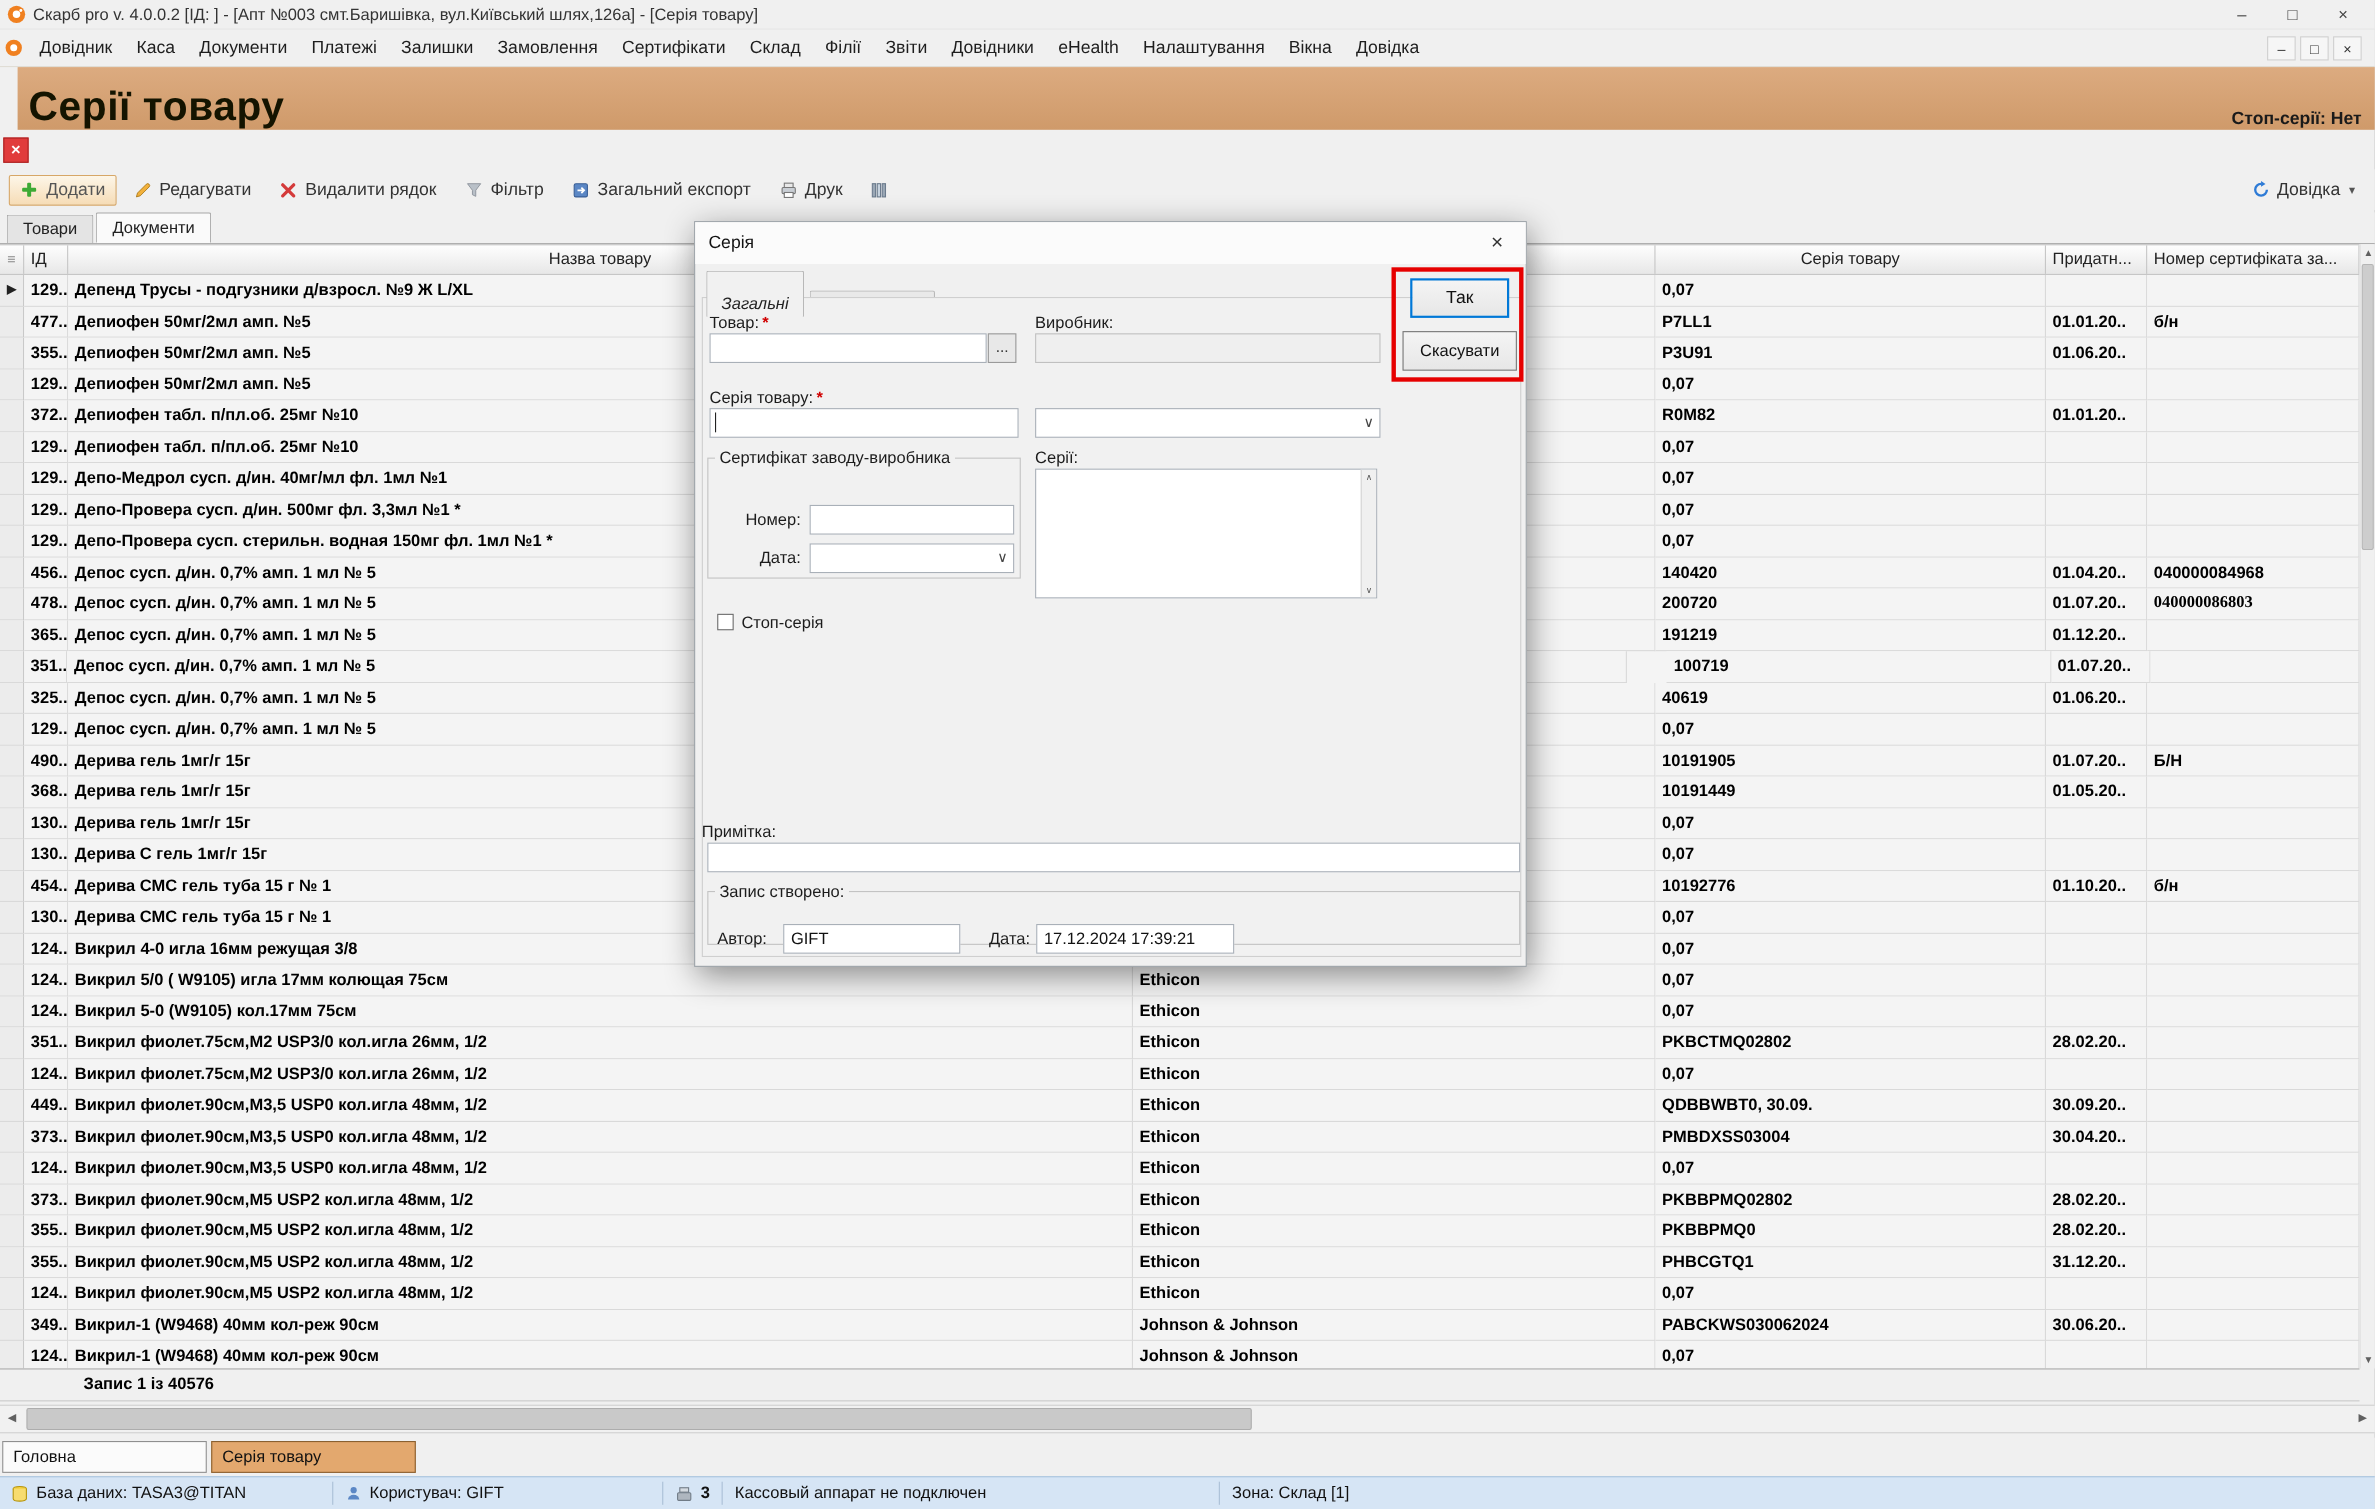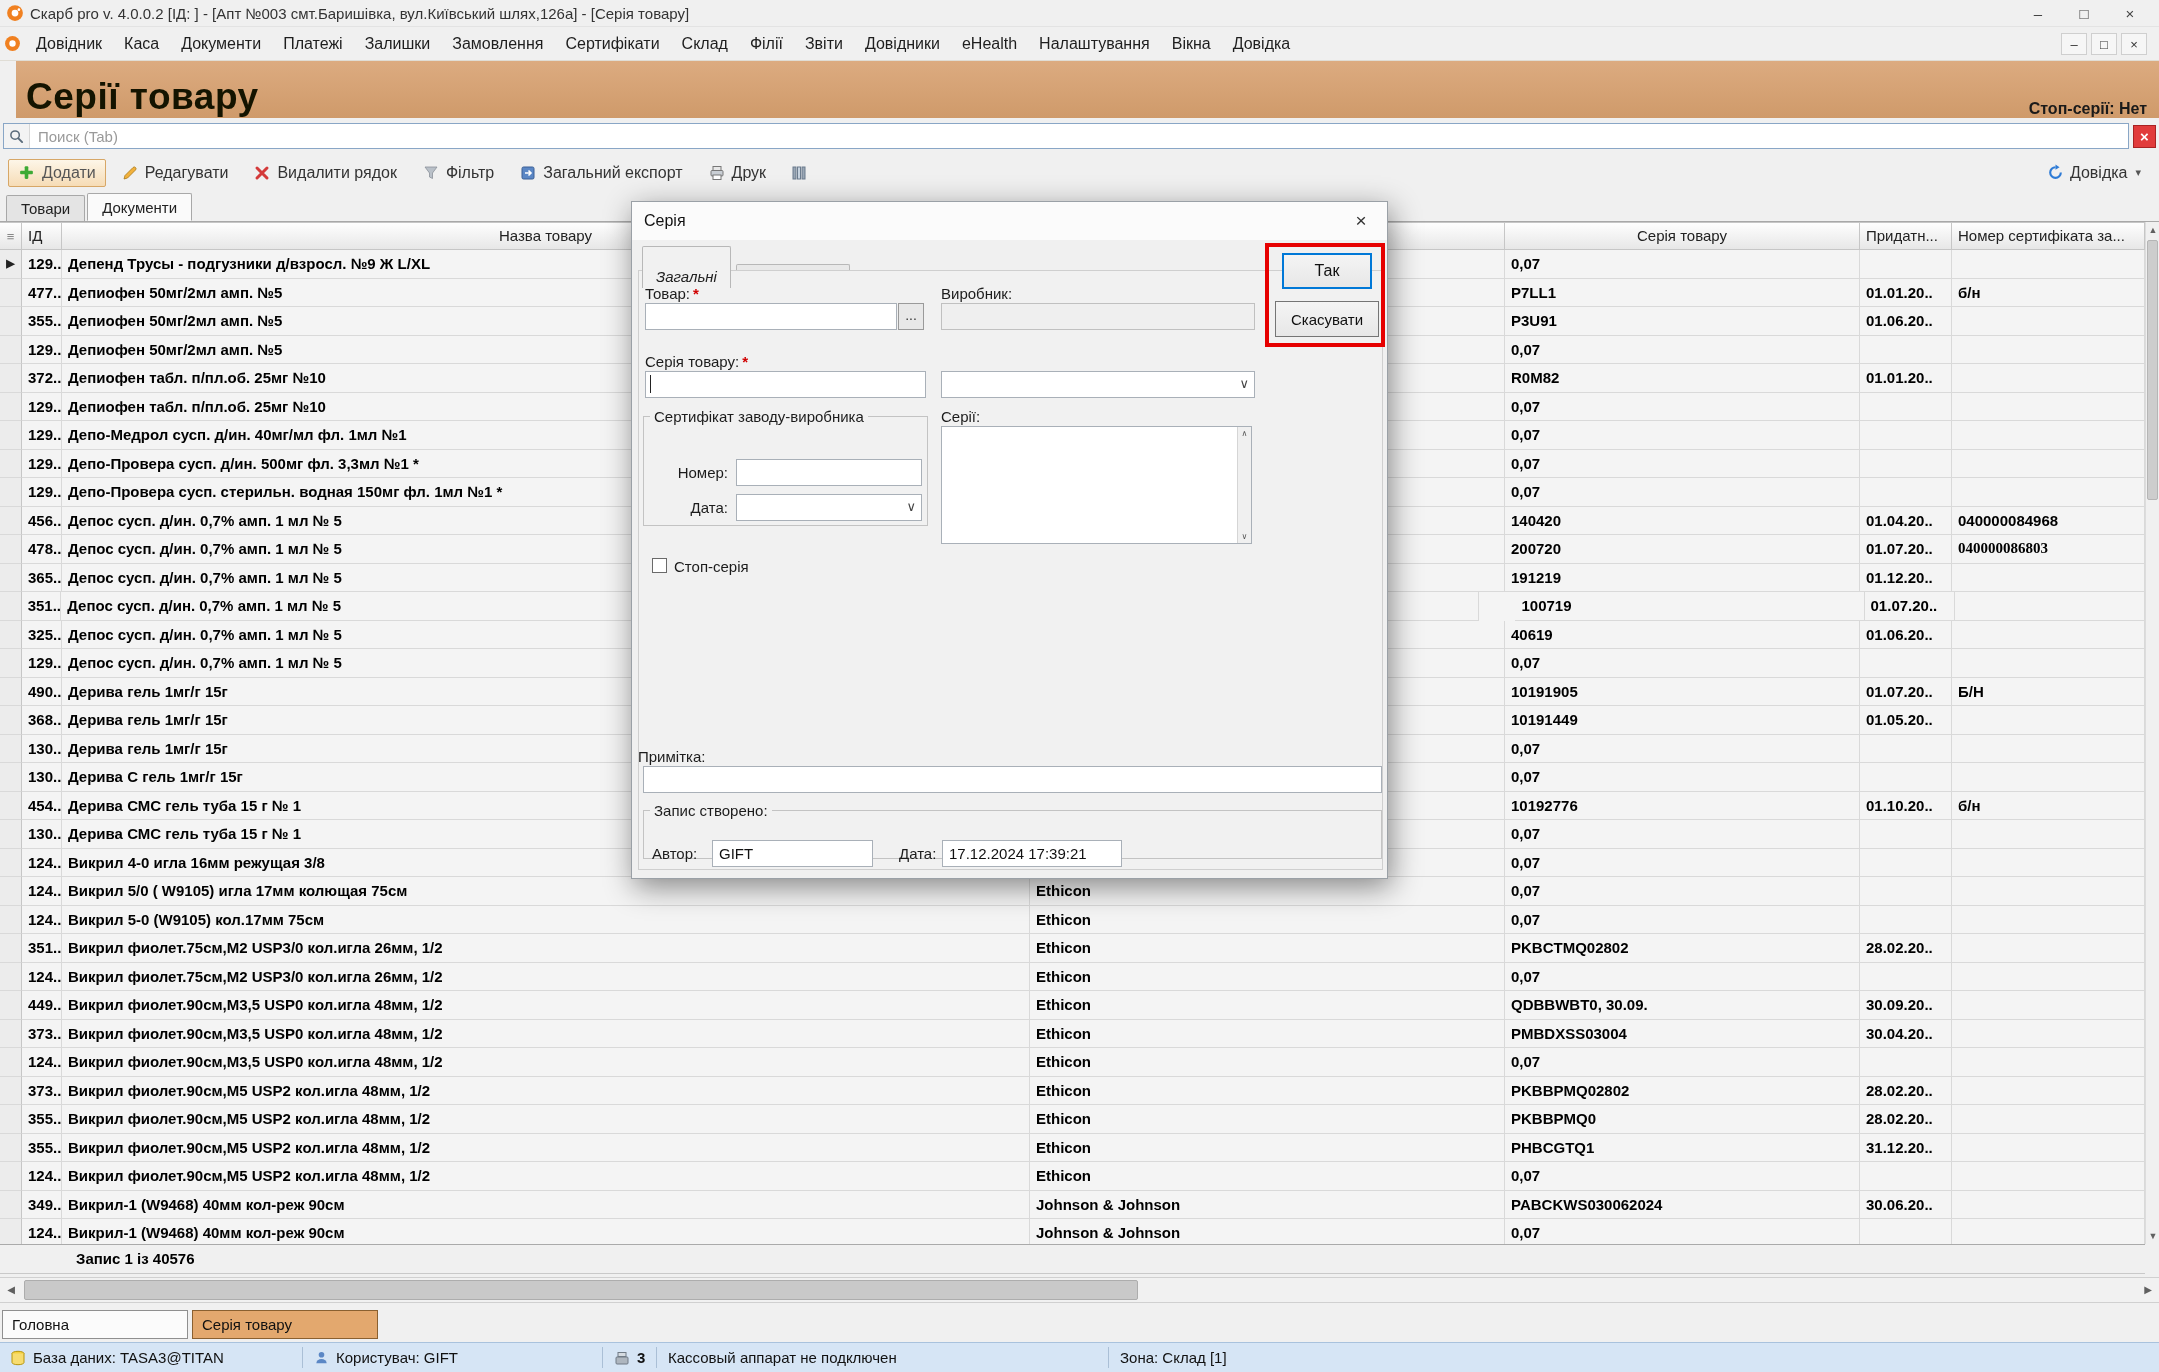--- a/index.html
+++ b/index.html
@@ -157,29 +157,20 @@
       <span class="mdi-ctrl">×</span>
     </span>
   </div>
 
   <div class="band">
     <span class="band-title">Серії товару</span>
     <span class="band-right">Стоп-серії: Нет</span>
   </div>
 
   <div class="searchrow">
-    <div class="search-field">
-      <span class="search-loupe">
-        <svg width="15" height="15" viewBox="0 0 16 16">
-            <circle cx="6.5" cy="6.5" r="4.5" fill="none" stroke="#5a6b7a" stroke-width="1.6"></circle>
-            <path d="M10 10 L14 14" stroke="#5a6b7a" stroke-width="2" stroke-linecap="round"></path>
-          </svg>
-      </span>
-      <input class="search-input" type="text" placeholder="Поиск (Tab)" style="">
-    </div>
     <div class="search-clear">×</div>
   </div>
 
   <div class="toolbar">
     <div class="tb-left">
         <div class="tb-btn tb-hl">
           <span class="tb-ico">
             <svg width="17" height="17" viewBox="0 0 16 16">
               <rect x="6.3" y="2" width="3.4" height="12" rx="1" fill="#3daa35"></rect>
               <rect x="2" y="6.3" width="12" height="3.4" rx="1" fill="#3daa35"></rect>

